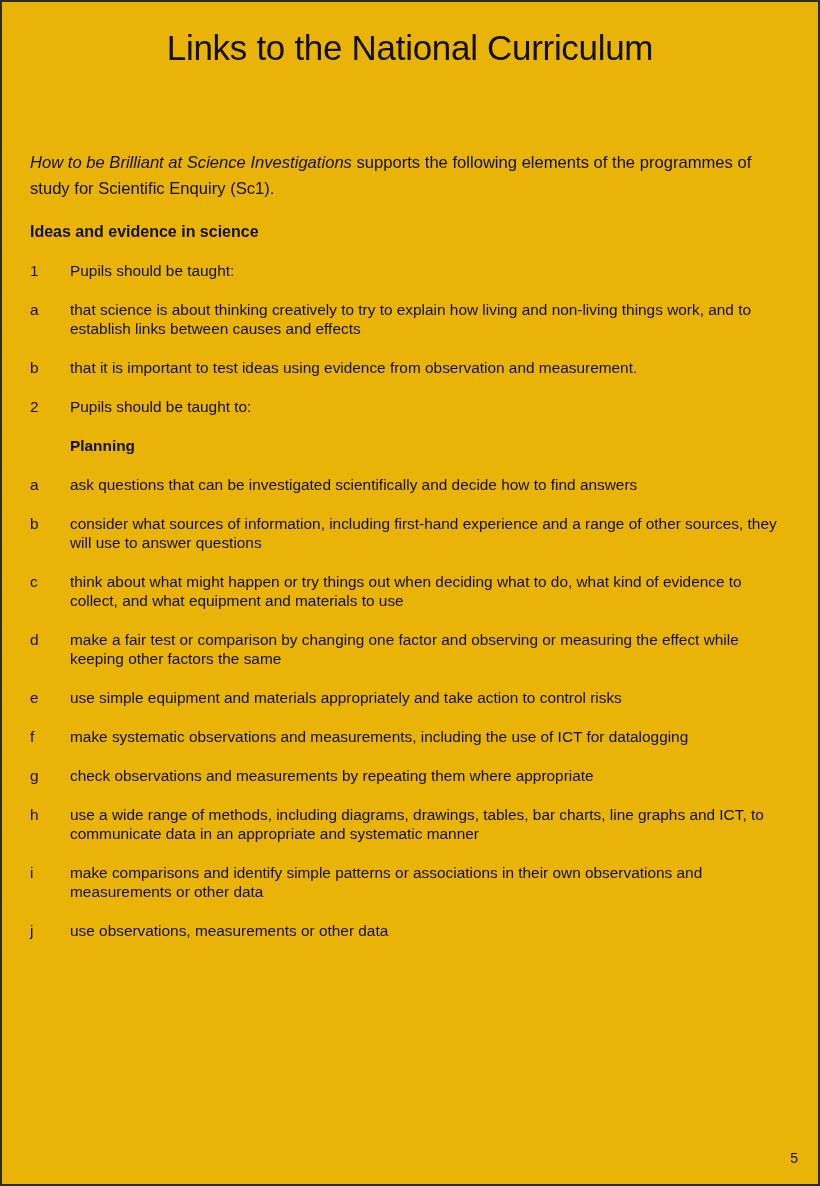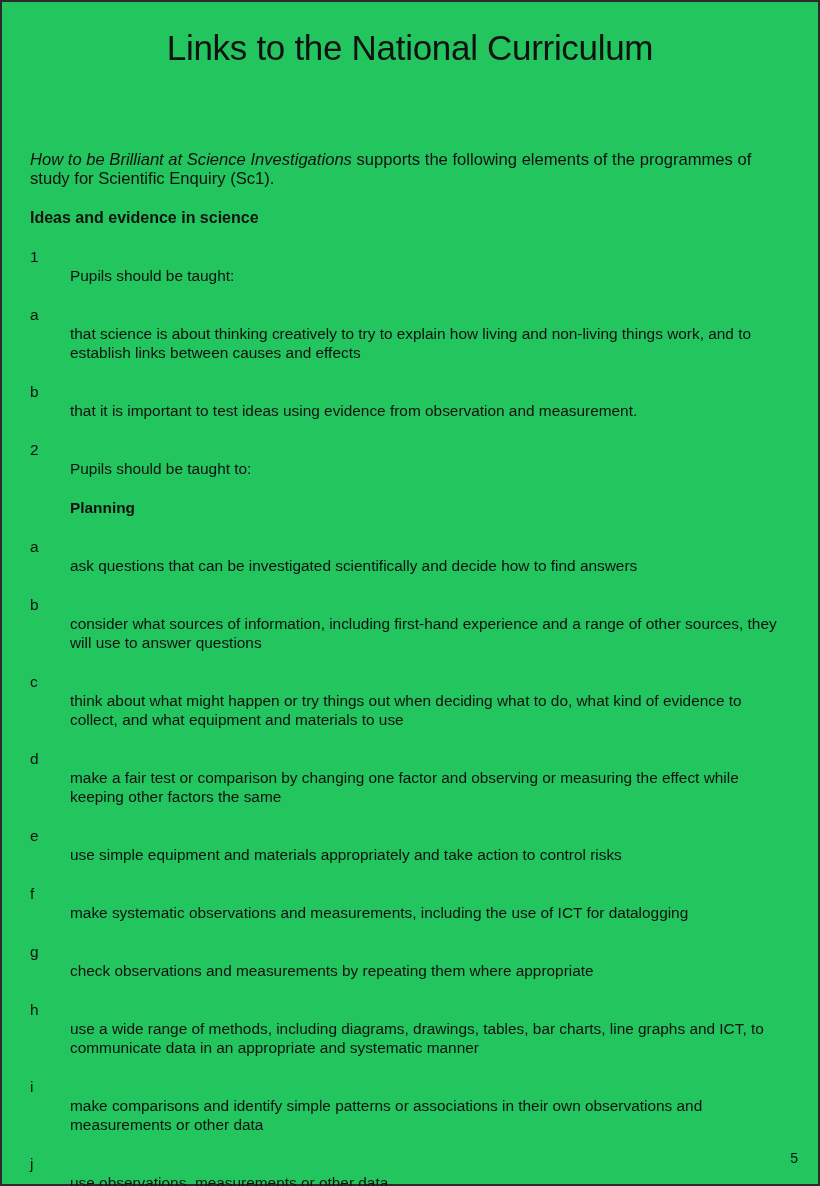--- a/index.html
+++ b/index.html
@@ -2,45 +2,45 @@
 <html><head>
 <meta charset="utf-8">
 <style>
   html, body { margin: 0; padding: 0; background: #ffffff; }
   body { width: 820px; height: 1186px; overflow: hidden; }
   .page {
     position: relative;
     width: 820px; height: 1186px;
     box-sizing: border-box;
     border: 2px solid #2b2b2b;
-    background: #22c55e;
+    background: #eab308;
     color: #111111;
     font-family: "Liberation Sans", sans-serif;
   }
   .title {
     position: absolute; left: 0; right: 0; top: 26px;
     text-align: center;
     font-size: 35px;
     font-weight: normal;
     letter-spacing: -0.3px;
     color: #111;
     margin: 0;
   }
   .content {
     position: absolute; left: 28px; top: 148px; width: 760px;
     font-size: 15.4px;
     line-height: 19px;
   }
-  .intro { margin: 0 0 20px 0; font-size: 16.6px; line-height: 19px; }
+  .intro { margin: 0 0 20px 0; font-size: 16.6px; line-height: 26px; }
   .intro em { font-style: italic; }
   .heading { font-weight: bold; margin: 0 0 20px 0; font-size: 16px; }
   .subheading { font-weight: bold; margin: 0 0 20px 40px; }
   .item { display: flex; margin: 0 0 20px 0; }
   .item .marker { width: 40px; flex: 0 0 40px; }
-  .item .text { flex: 1; margin-top: 19px; }
+  .item .text { flex: 1; }
   .page-number {
     position: absolute; right: 20px; bottom: 18px;
     font-size: 14px;
   }
 </style>
 </head>
 <body>
 
 <div class="page">
   <h1 class="title">Links to the National Curriculum</h1>

